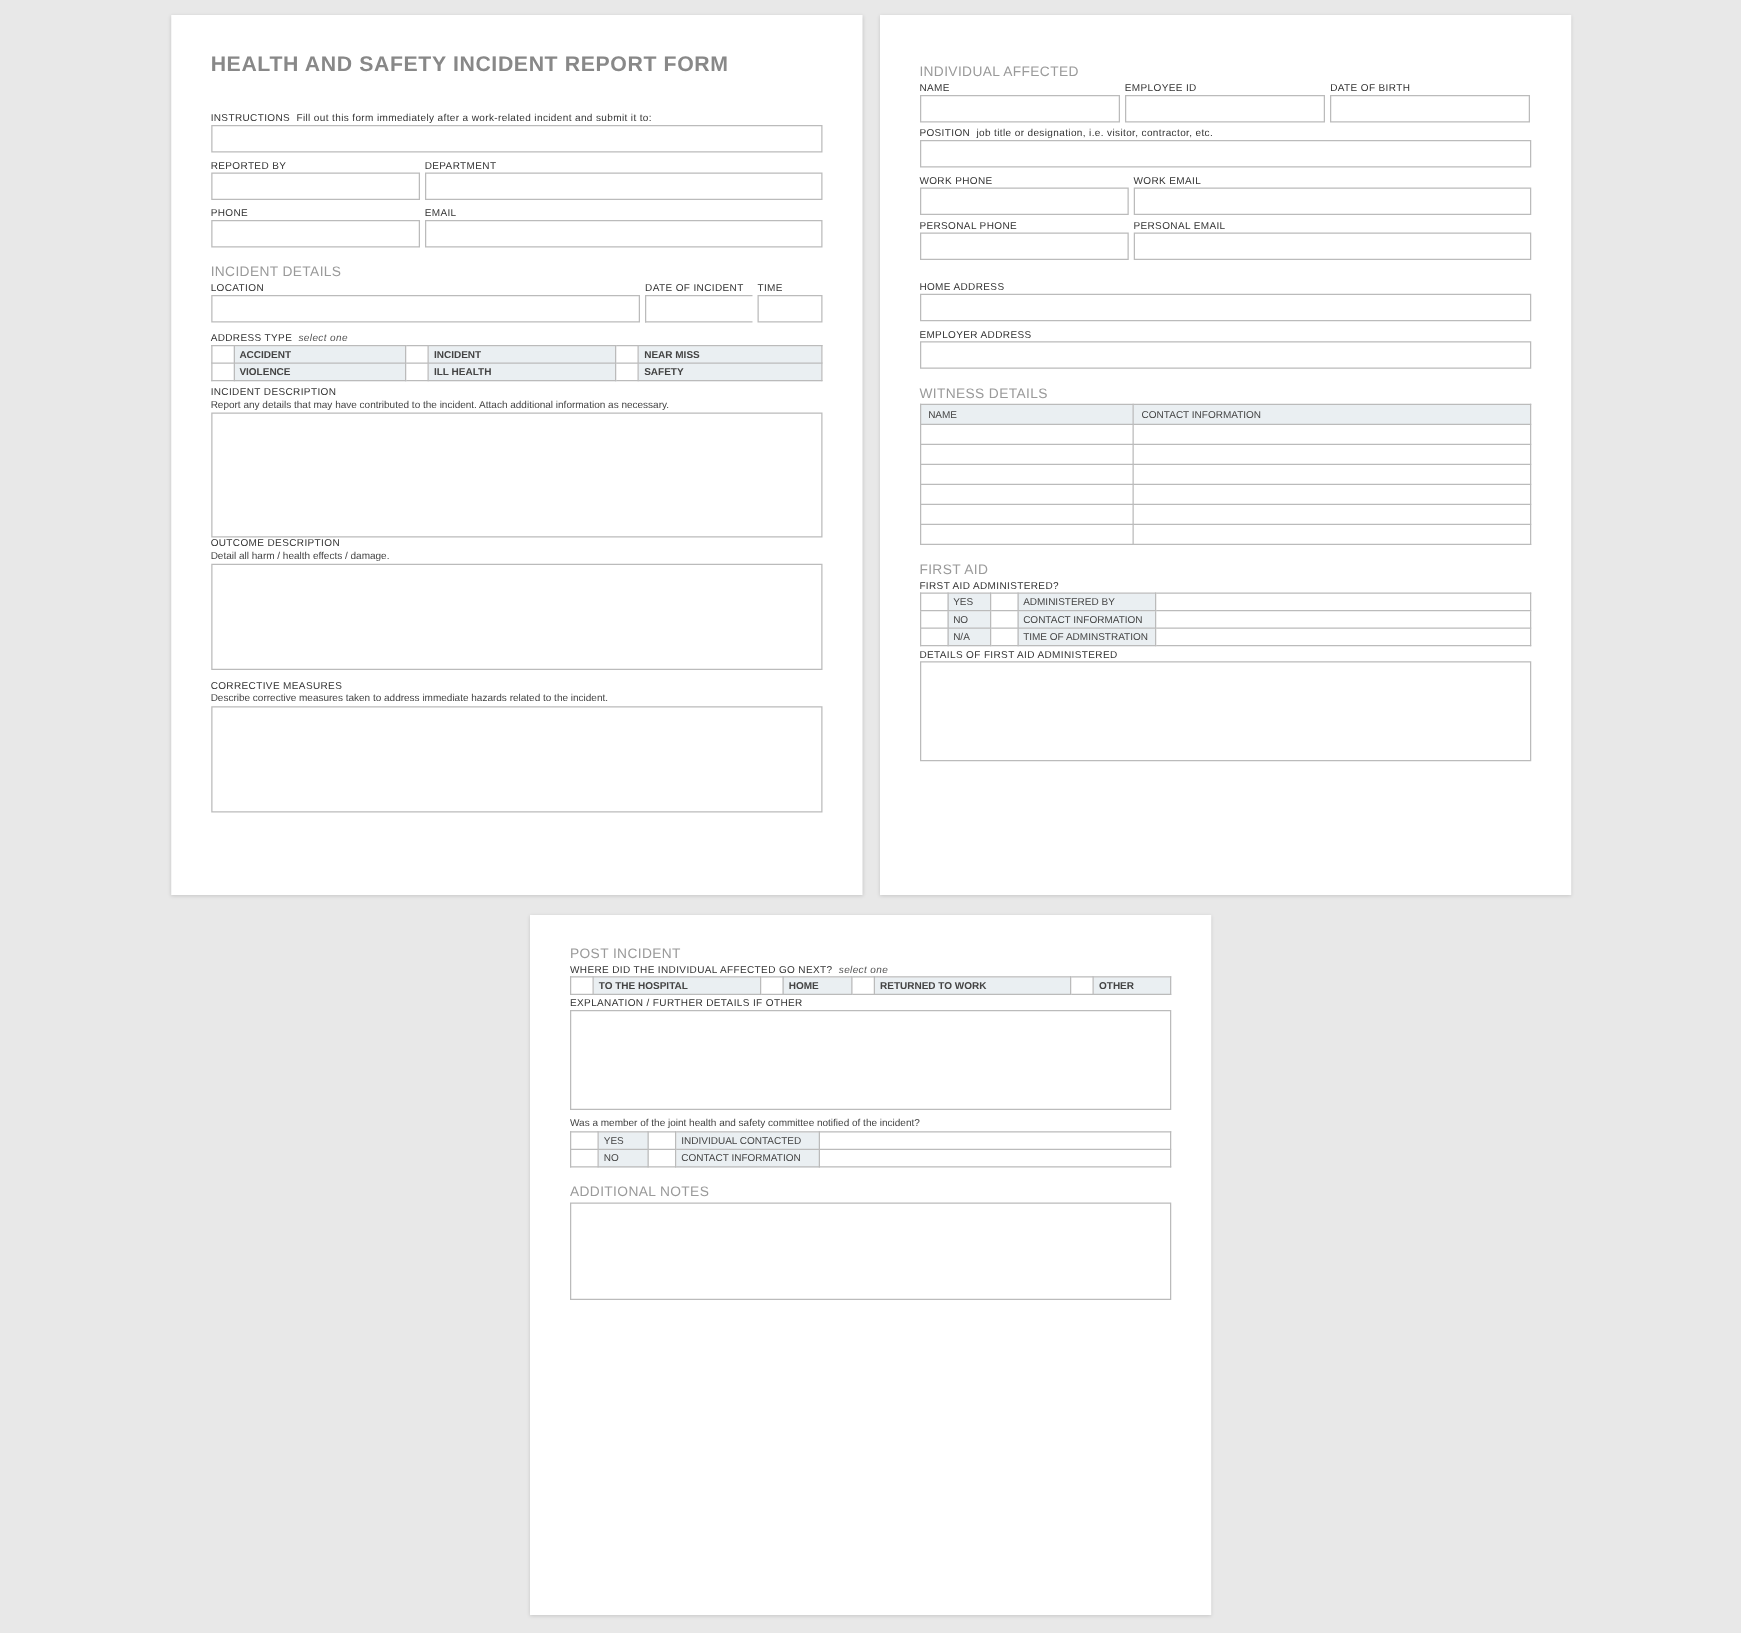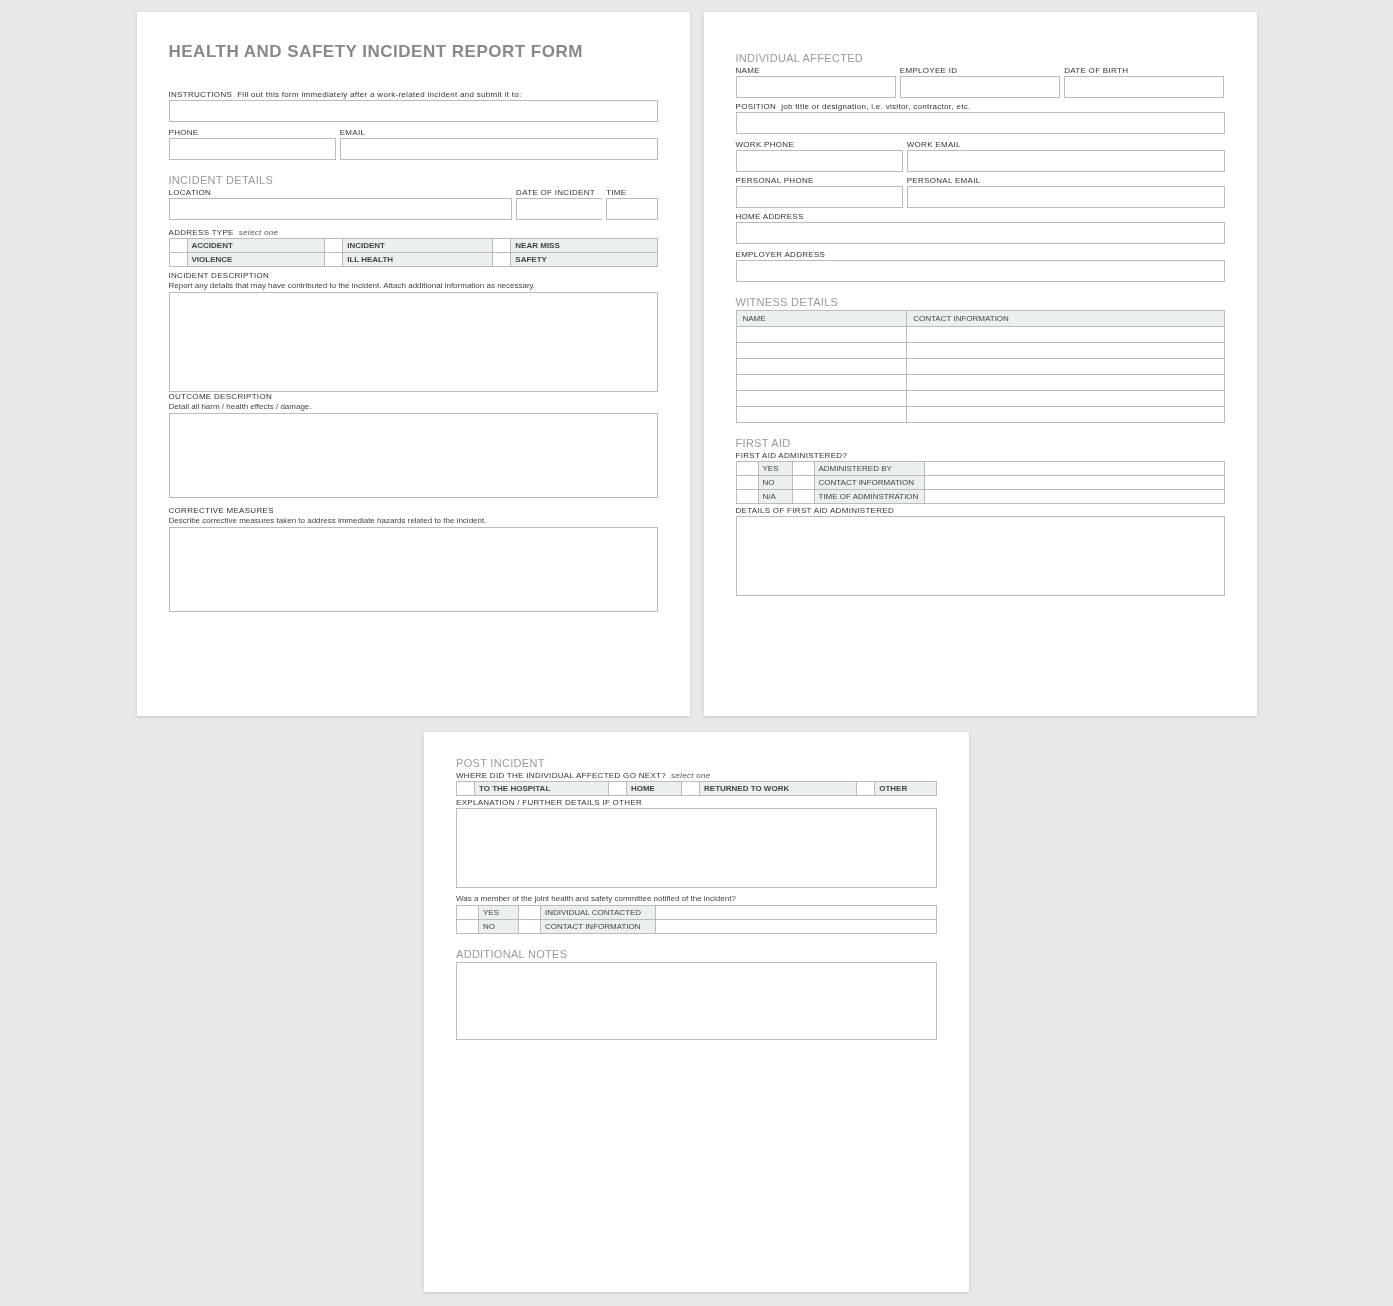--- a/index.html
+++ b/index.html
@@ -150,20 +150,30 @@
 <div class="wrap">
 
   <div class="page">
     <h1>HEALTH AND SAFETY INCIDENT REPORT FORM</h1>
 
     <span class="lbl">
       <span>INSTRUCTIONS</span>&nbsp;&nbsp;<span style="font-weight:normal;">Fill out this form immediately after a work-related incident and submit it to:</span>
     </span>
     <div class="input single"></div>
 
+    <div class="row">
+      <div class="col">
+        <span class="lbl">REPORTED BY</span>
+        <div class="input"></div>
+      </div>
+      <div class="col" style="flex:1.9">
+        <span class="lbl">DEPARTMENT</span>
+        <div class="input"></div>
+      </div>
+    </div>
 
     <div class="row" style="margin-top:6px;">
       <div class="col">
         <span class="lbl">PHONE</span>
         <div class="input"></div>
       </div>
       <div class="col" style="flex:1.9">
         <span class="lbl">EMAIL</span>
         <div class="input"></div>
       </div>
@@ -265,21 +275,21 @@
       <div class="col">
         <span class="lbl">PERSONAL PHONE</span>
         <div class="input"></div>
       </div>
       <div class="col" style="flex:1.9">
         <span class="lbl">PERSONAL EMAIL</span>
         <div class="input"></div>
       </div>
     </div>
 
-    <span class="lbl" style="margin-top:4px;">HOME ADDRESS</span>
+    <span class="lbl" style="margin-top:17px;">HOME ADDRESS</span>
     <div class="input single"></div>
 
 
     <span class="lbl" style="margin-top:4px;">EMPLOYER ADDRESS</span>
     <div class="input single"></div>
 
     <div class="section-head">WITNESS DETAILS</div>
     <table class="wit">
       <tbody>
           <tr>

